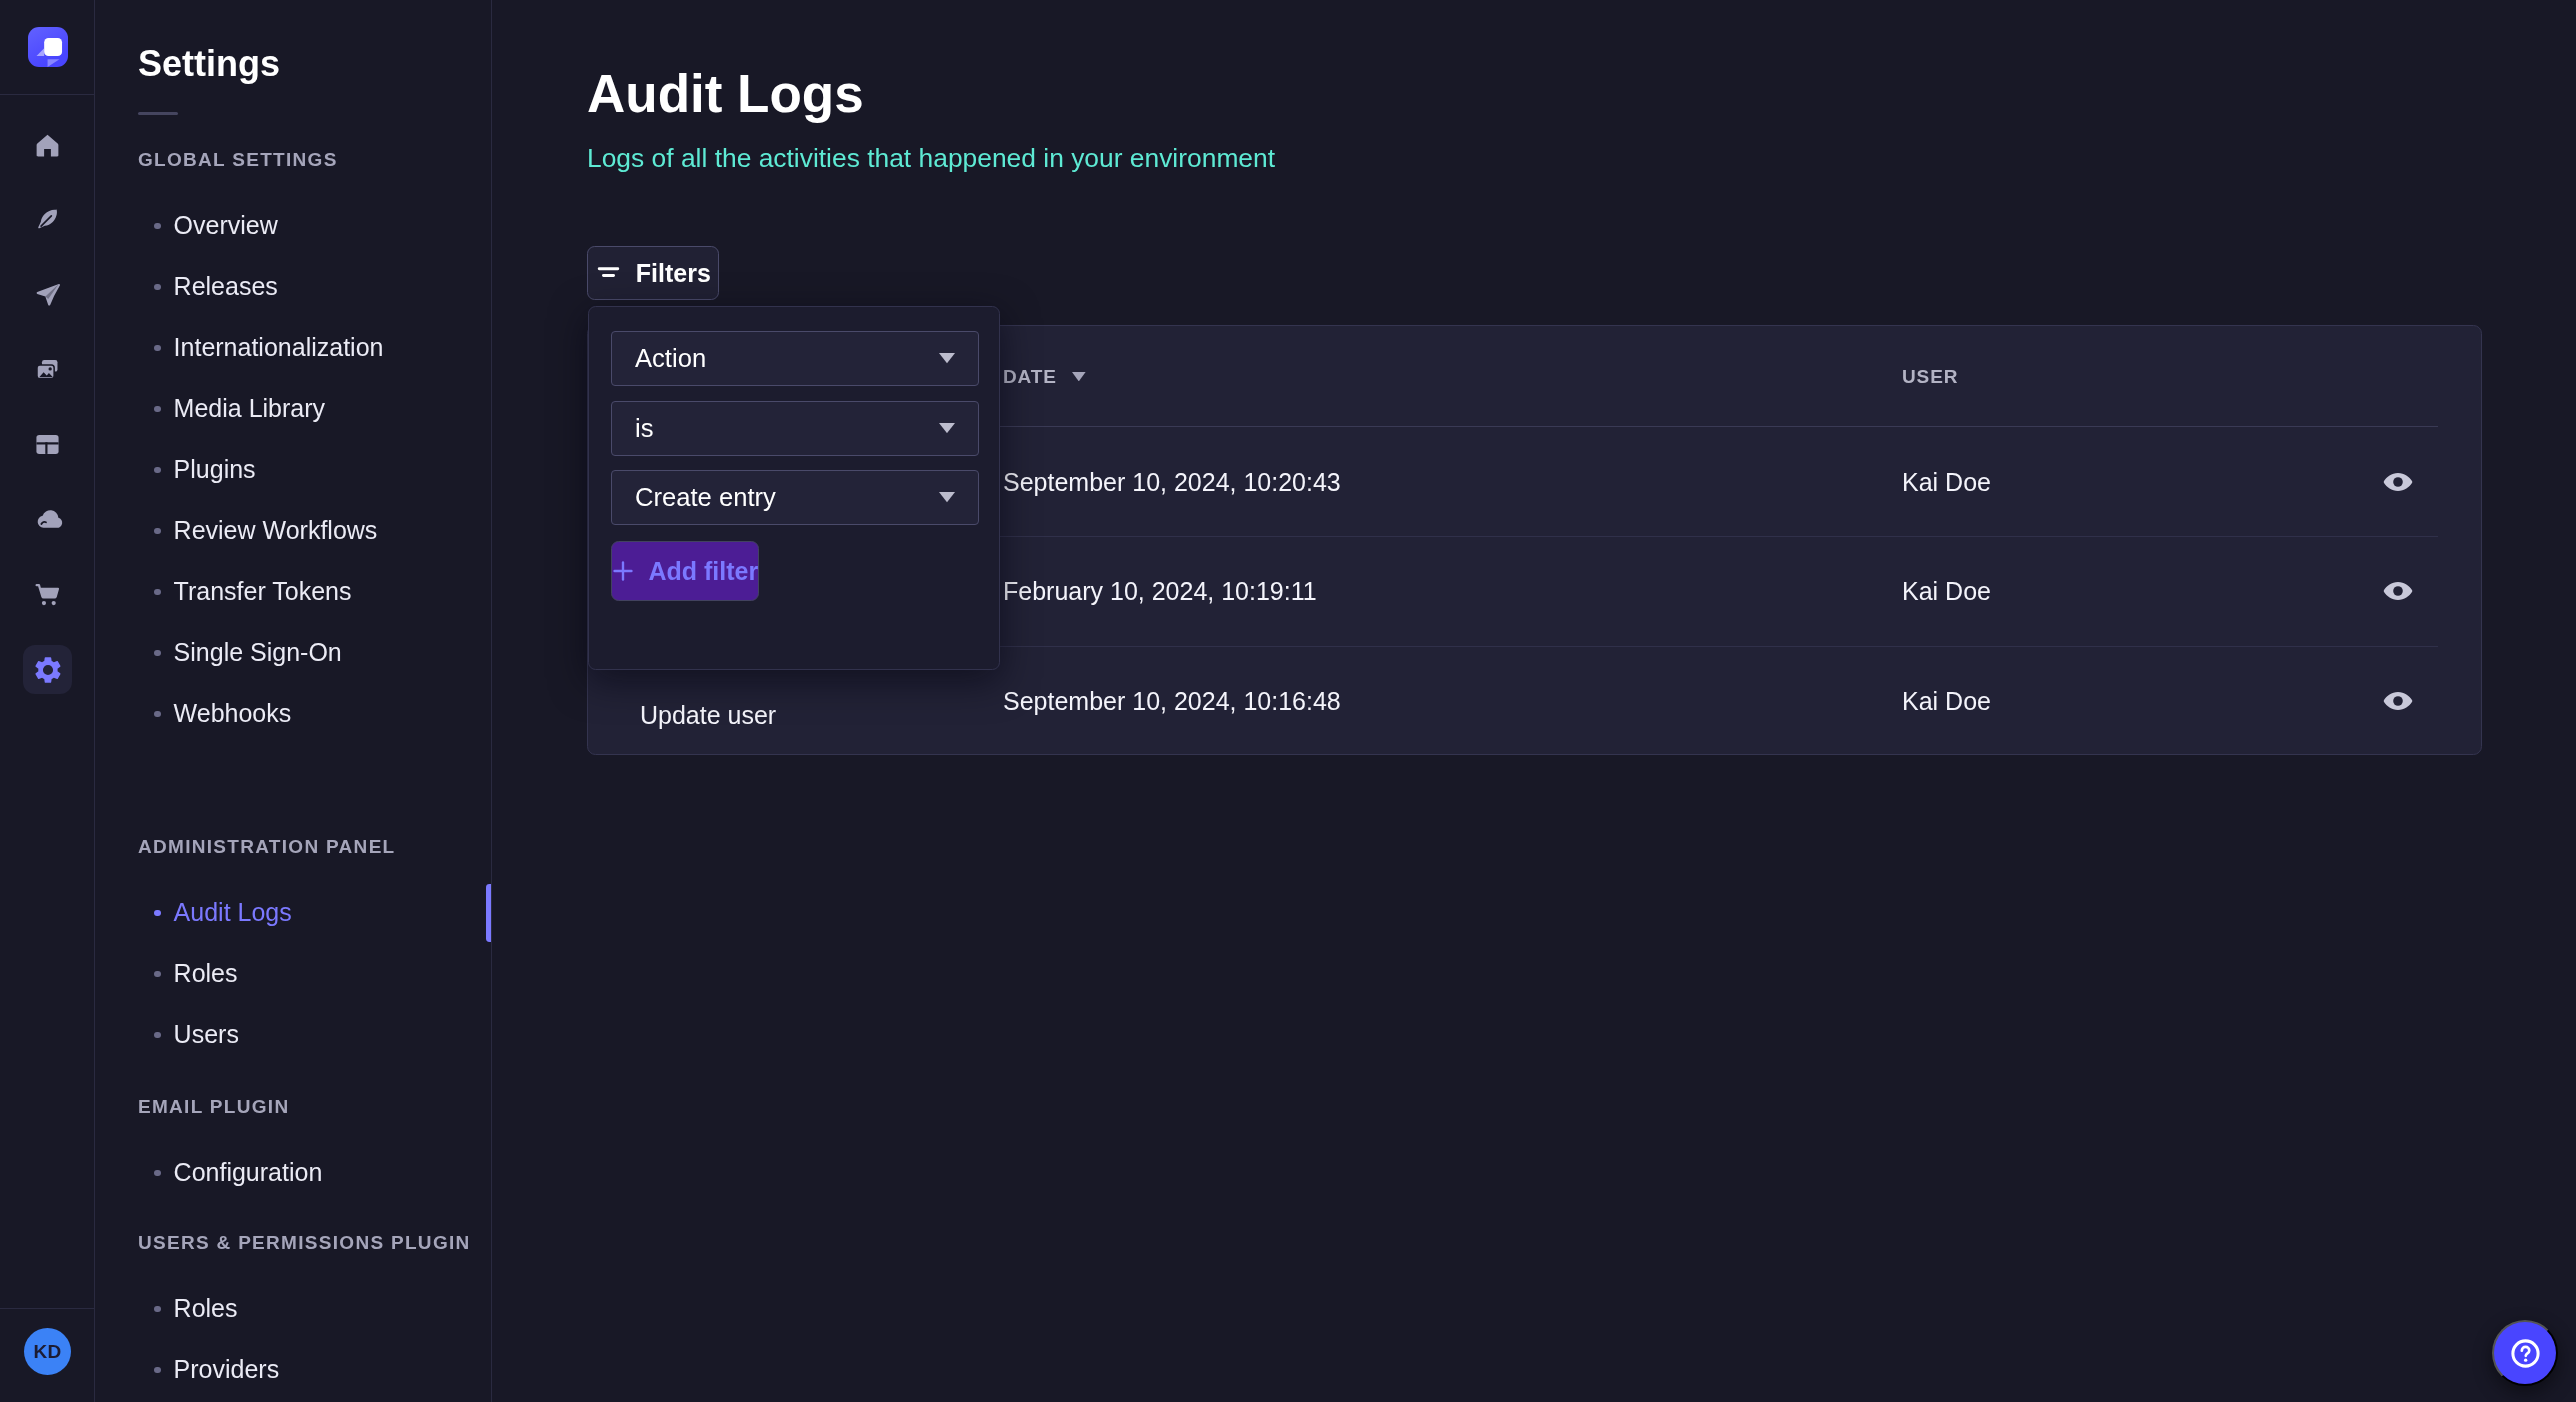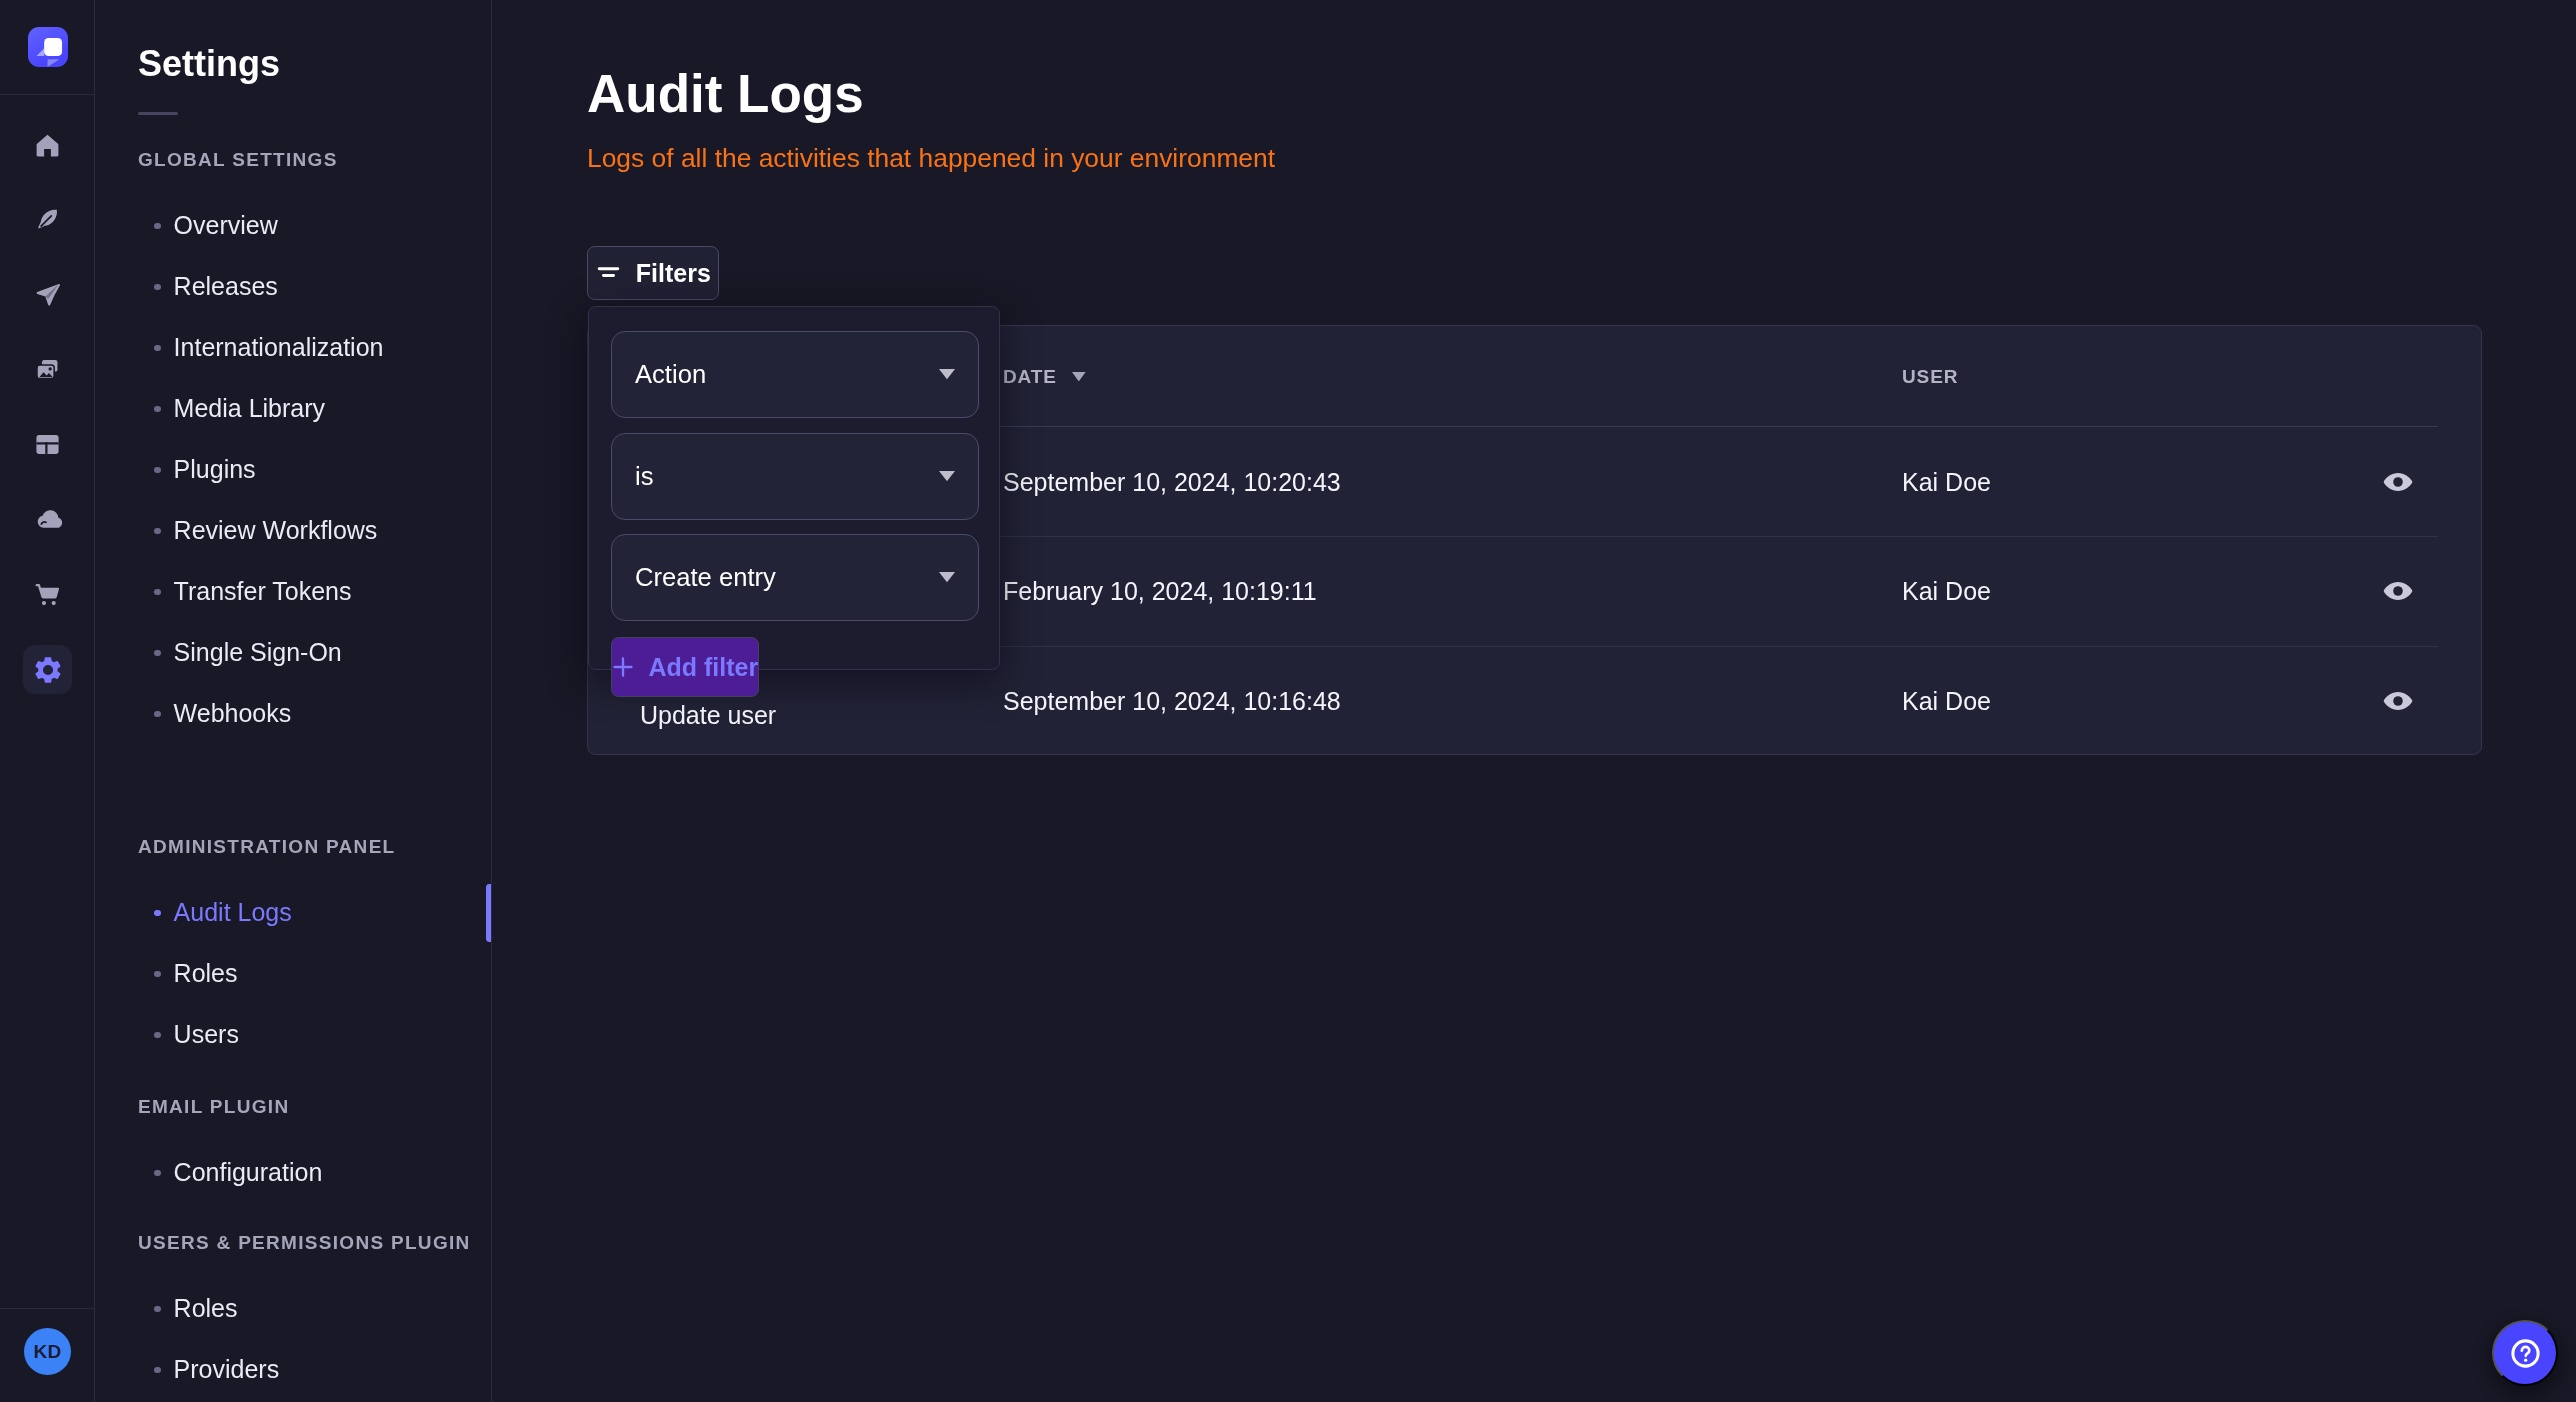--- a/index.html
+++ b/index.html
@@ -42,21 +42,21 @@
   .sb-item { height:61px; display:flex; align-items:center; padding-left:59px;
           position:relative; color:#ebebf5; font-size:25px; cursor:pointer; }
   .bullet { width:6.8px; height:6.8px; border-radius:50%; background:#696987; margin-right:12.8px; flex:none; }
   .sb-item.active { color:#7b79ff; }
   .sb-item.active .bullet { background:#7b79ff; }
   .sb-item.active::after { content:""; position:absolute; right:0.9px; top:1.7px; bottom:1.7px;
           width:5.1px; border-radius:3.4px 0 0 3.4px; background:#7b79ff; }
 
   
   .page-title { position:absolute; left:587px; top:63px; font-size:53px; font-weight:700; color:#ffffff; }
-  .page-subtitle { position:absolute; left:587px; top:143px; font-size:26.4px; color:#f97316;text-align:center; }
+  .page-subtitle { position:absolute; left:587px; top:143px; font-size:26.4px; color:#5eead4;text-align:center; }
 
   
   .filters-btn { position:absolute; left:587px; top:246px; width:132px; height:54px;
           border:0.9px solid #4a4a6a; border-radius:7.7px; background:#212134;
           display:flex; align-items:center; justify-content:center; gap:13.6px;
           color:#ffffff; font-size:25px; font-weight:600; cursor:pointer; z-index:4; }
 
   
   .table-card { position:absolute; left:587px; top:325px; width:1895px; height:430px;
           background:#222236; border:0.9px solid #34344f; border-radius:8.5px; z-index:1; }
@@ -71,21 +71,21 @@
           height:0.9px; background:#30304a; }
   .cell { position:absolute; top:50%; transform:translateY(-50%); font-size:25px; color:#f4f4fb; }
   .cell-action { left:52px;margin-top:14px; } .cell-date { left:415px; } .cell-user { left:1314px; }
   .eye-btn { position:absolute; left:1780px; top:50%; transform:translateY(-50%); width:60px; height:48px;
           display:flex; align-items:center; justify-content:center; cursor:pointer; border-radius:6.8px; }
 
   
   .popover { position:absolute; left:588px; top:306px; width:412px; height:364px;
           background:#1c1c2e; border:0.9px solid #32324d; border-radius:7.7px;
           box-shadow:0 10.2px 37px rgba(3,3,15,.55); z-index:5; padding:24px 19.6px 0 22px; }
-  .select { height:87px; border:0.9px solid #4a4a6a; border-radius:14px; background:#232338;
+  .select { height:55px; border:0.9px solid #4a4a6a; border-radius:4px; background:#232338;
           display:flex; align-items:center; justify-content:space-between; padding:0 23px;
           color:#ffffff; font-size:25.6px; margin-bottom:14.5px; cursor:pointer; }
   .select.s2 { margin-bottom:16px; }
   .add-filter { height:60px; border:0.9px solid #42425f; border-radius:7.7px; background:#4c1d95;
           display:flex; align-items:center; justify-content:center; gap:14.5px;
           color:#7b79ff; font-size:25px; font-weight:600; cursor:pointer; }
 
   
   .help-btn { position:absolute; left:2492px; top:1320px; width:66px; height:66px; border-radius:50%;
           background:#4945ff; display:flex; align-items:center; justify-content:center;

